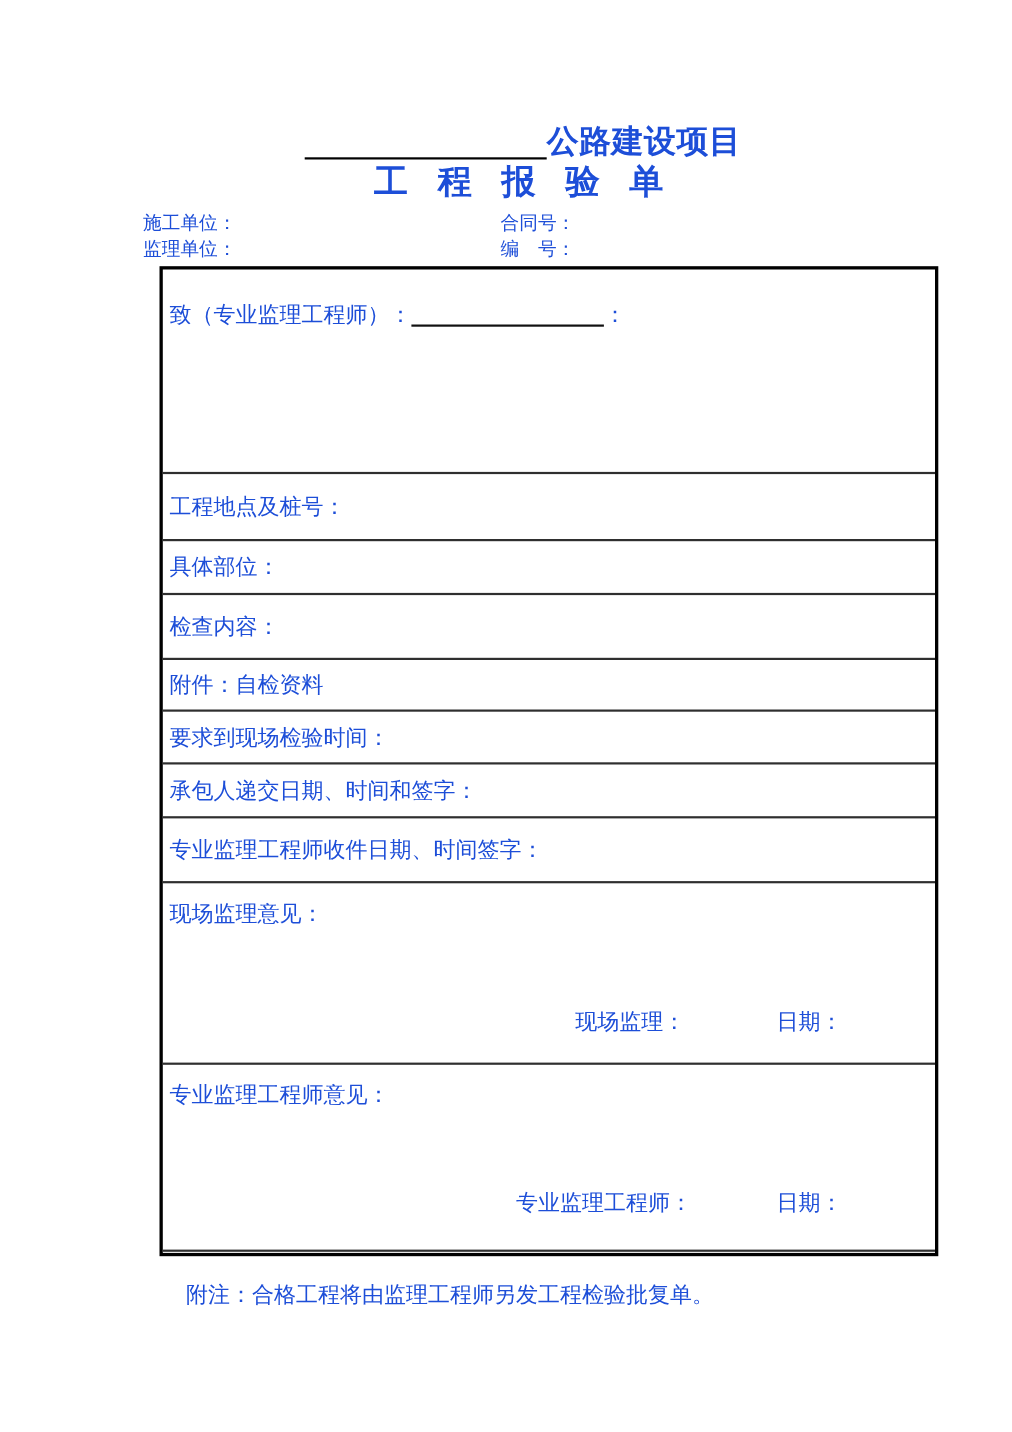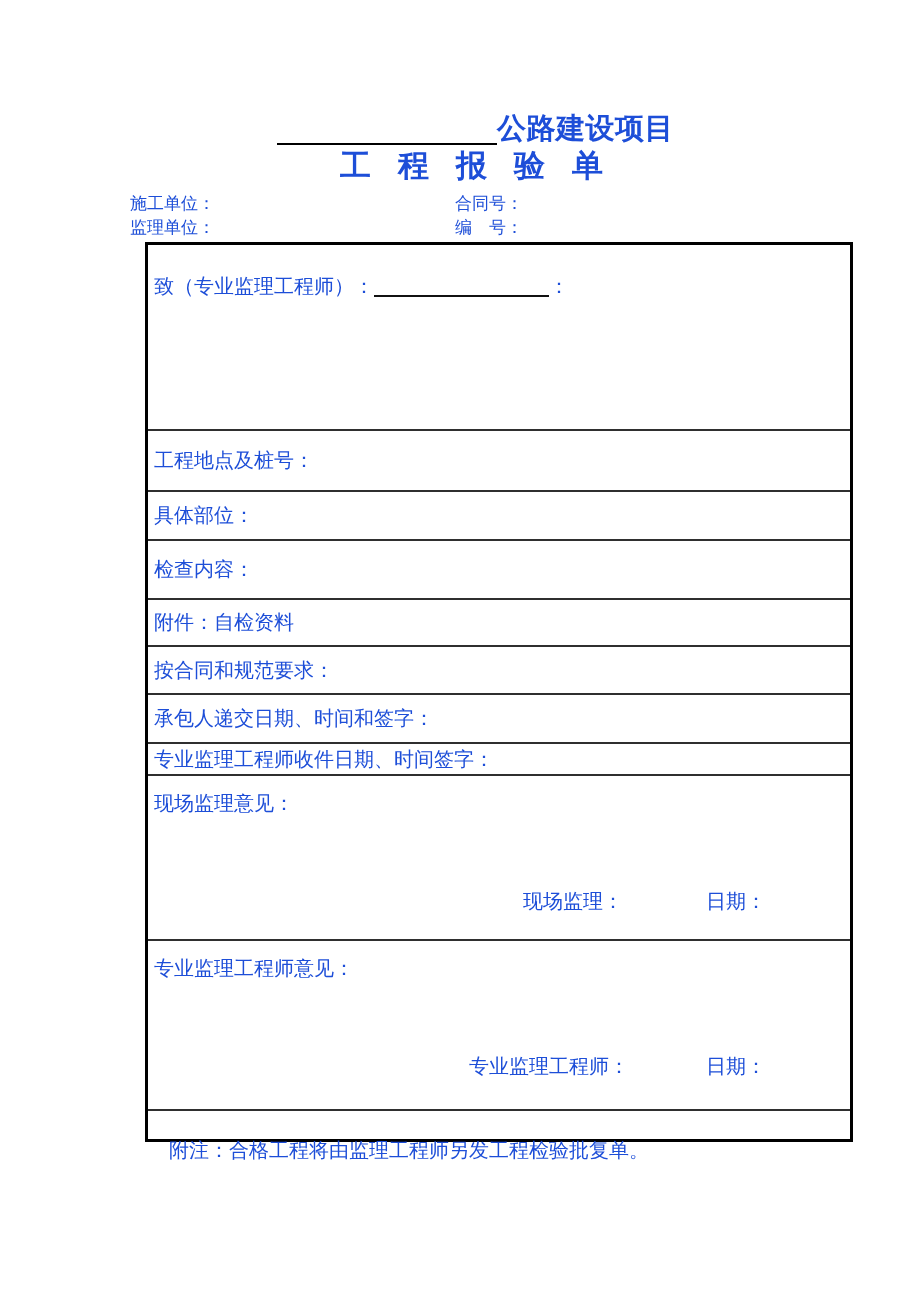--- a/index.html
+++ b/index.html
@@ -111,26 +111,26 @@
     <div class="trow simple" style="height:49px">
       <span>具体部位：</span>
     </div>
     <div class="trow simple" style="height:59px">
       <span>检查内容：</span>
     </div>
     <div class="trow simple" style="height:47px">
       <span>附件：自检资料</span>
     </div>
     <div class="trow simple" style="height:48px">
-      <span>按合同和规范要求：</span>
+      <span>要求到现场检验时间：</span>
     </div>
     <div class="trow simple" style="height:49px">
       <span>承包人递交日期、时间和签字：</span>
     </div>
-    <div class="trow simple" style="height:32px">
+    <div class="trow simple" style="height:59px">
       <span>专业监理工程师收件日期、时间签字：</span>
     </div>
 
     <div class="trow" style="height:165px">
       <div class="op-label">现场监理意见：</div>
       <div class="sig-line">
         <span class="sig-site-name">现场监理：</span>
         <span class="sig-date">日期：</span>
       </div>
     </div>

